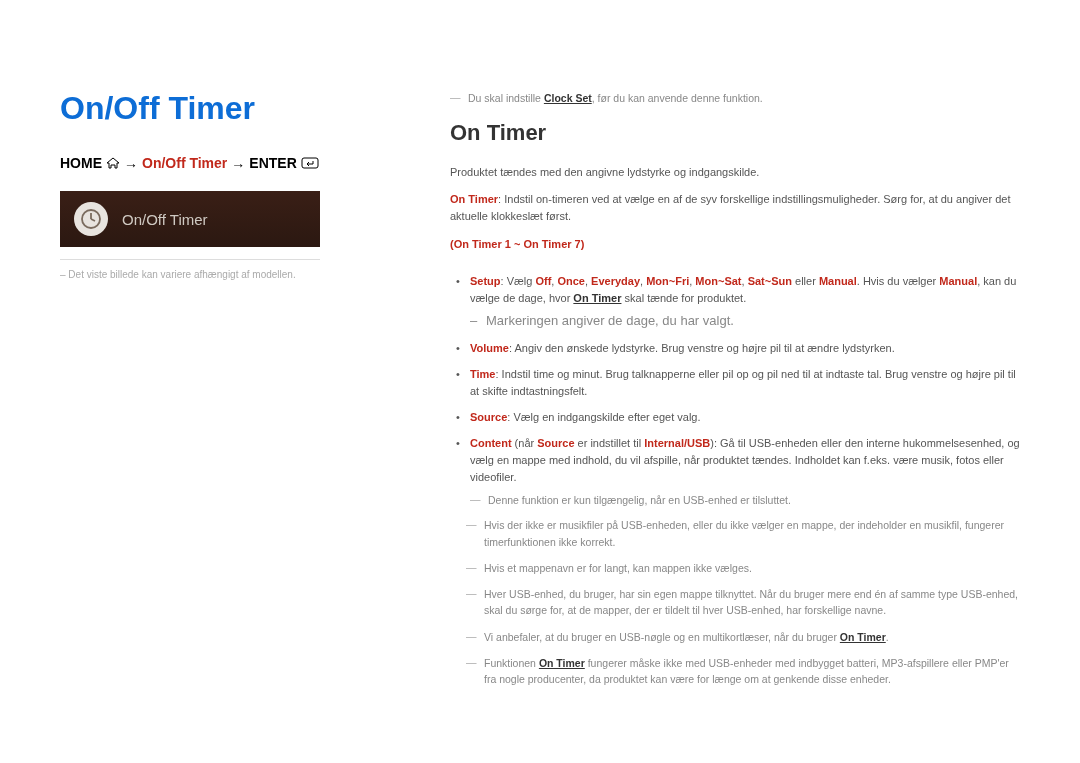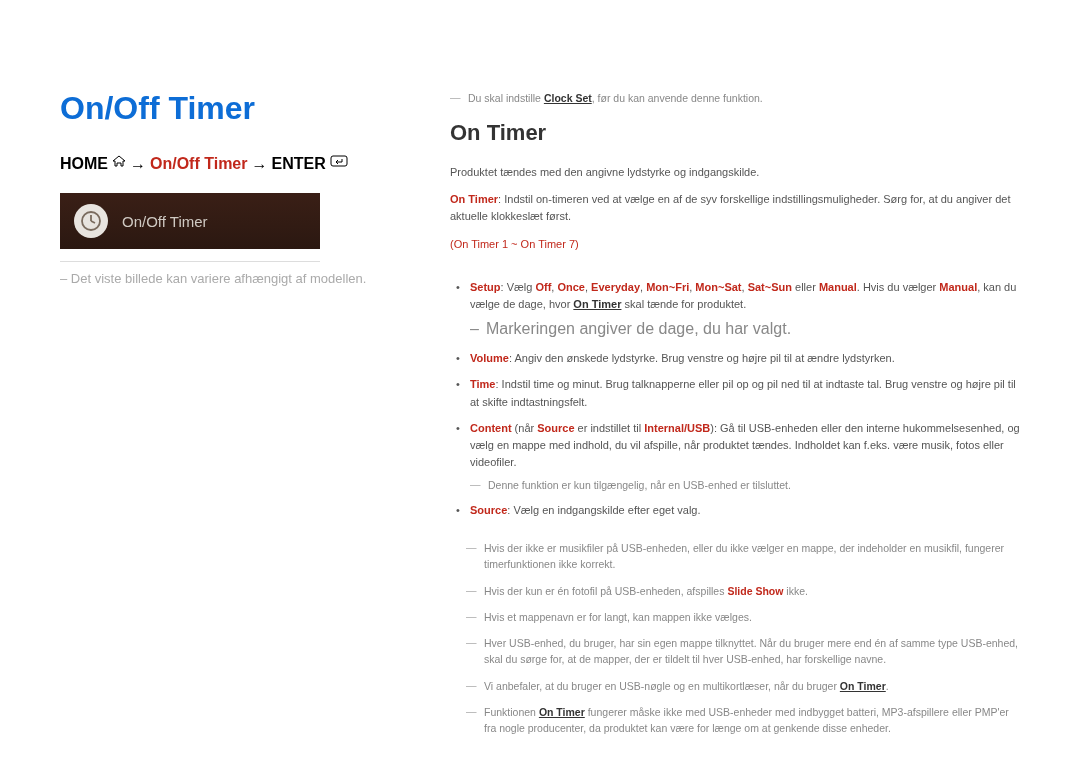--- a/index.html
+++ b/index.html
@@ -26,26 +26,26 @@
     line-height: 1.55;
     color: #555;
   }
   .main-title {
     font-size: 32px;
     font-weight: 700;
     color: #0d6dd6;
     margin-bottom: 28px;
   }
   .breadcrumb {
-    font-size: 16px;
+    font-size: 14px;
     font-weight: 700;
     color: #000;
     margin-bottom: 20px;
     display: flex;
-    align-items: flex-start;
+    align-items: center;
     gap: 4px;
     flex-wrap: wrap;
   }
   .breadcrumb .red { color: #c1281b; font-weight: 700; }
   .bc-icon { display: inline-flex; vertical-align: middle; }
   .menu-tile {
     width: 260px;
     height: 56px;
     background: linear-gradient(to bottom, #3a1f16, #2b1811);
     display: flex;
@@ -67,21 +67,21 @@
     font-size: 15px;
     font-weight: 300;
   }
   .hr {
     border: none;
     border-top: 1px solid #ddd;
     width: 260px;
     margin-bottom: 8px;
   }
   .caption {
-    font-size: 13px;
+    font-size: 10px;
     color: #aaa;
     line-height: 1.4;
   }
   .section-title {
     font-size: 22px;
     font-weight: 600;
     color: #333;
     margin-bottom: 14px;
   }
   .note-dash {
@@ -96,22 +96,22 @@
     position: absolute;
     left: 0;
     top: -1px;
     color: #aaa;
   }
   .para {
     margin-bottom: 10px;
   }
   .group-label {
     color: #c1281b;
-    font-weight: 400;
-    margin-bottom: 26px;
+    font-weight: 700;
+    margin-bottom: 20px;
   }
   ul.bullets {
     list-style: none;
     padding-left: 0;
   }
   ul.bullets > li {
     position: relative;
     padding-left: 20px;
     margin-bottom: 9px;
   }
@@ -120,33 +120,33 @@
     position: absolute;
     left: 6px;
     top: 0;
     color: #555;
   }
   ul.bullets .sub-note {
     position: relative;
     padding-left: 16px;
     margin-top: 4px;
     color: #888;
-    font-size: 16px;
+    font-size: 13px;
   }
   ul.bullets .sub-note::before {
     content: "–";
     position: absolute;
     left: 0;
     top: 0;
   }
   .red { color: #c1281b; font-weight: 700; }
   .boldred { color: #c1281b; font-weight: 700; }
   .bold { font-weight: 700; color: #333; text-decoration: underline; }
   .notes-block {
-    margin-top: 21px;
+    margin-top: 9px;
   }
   .notes-block .note-dash {
     padding-left: 34px;
   }
   .notes-block .note-dash::before {
     left: 16px;
   }
 </style>
 </head>
 <body>
@@ -216,33 +216,30 @@
         <span class="boldred">Setup</span><span>: Vælg </span><span class="boldred">Off</span>, <span class="boldred">Once</span>, <span class="boldred">Everyday</span>, <span class="boldred">Mon~Fri</span>, <span class="boldred">Mon~Sat</span>, <span class="boldred">Sat~Sun</span><span> eller </span><span class="boldred">Manual</span><span>. Hvis du vælger </span><span class="boldred">Manual</span><span>, kan du vælge de dage, hvor </span><span class="bold">On Timer</span><span> skal tænde for produktet.</span>
         <div class="sub-note">Markeringen angiver de dage, du har valgt.</div>
       </li>
       <li>
         <span class="boldred">Volume</span><span>: Angiv den ønskede lydstyrke. Brug venstre og højre pil til at ændre lydstyrken.</span>
       </li>
       <li>
         <span class="boldred">Time</span><span>: Indstil time og minut. Brug talknapperne eller pil op og pil ned til at indtaste tal. Brug venstre og højre pil til at skifte indtastningsfelt.</span>
       </li>
       <li>
+        <span class="boldred">Source</span><span>: Vælg en indgangskilde efter eget valg.</span>
+      </li>
+      <li>
         <span class="boldred">Content</span><span> (når </span><span class="boldred">Source</span><span> er indstillet til </span><span class="boldred">Internal/USB</span><span>): Gå til USB-enheden eller den interne hukommelsesenhed, og vælg en mappe med indhold, du vil afspille, når produktet tændes. Indholdet kan f.eks. være musik, fotos eller videofiler.</span>
         <div class="note-dash" style="margin-top:6px;margin-bottom:0;">Denne funktion er kun tilgængelig, når en USB-enhed er tilsluttet.</div>
       </li>
-      <li>
-        <span class="boldred">Source</span><span>: Vælg en indgangskilde efter eget valg.</span>
-      </li>
     </ul>
 
     <div class="notes-block">
       <div class="note-dash">Hvis der ikke er musikfiler på USB-enheden, eller du ikke vælger en mappe, der indeholder en musikfil, fungerer timerfunktionen ikke korrekt.</div>
-      <div class="note-dash">
-        <span>Hvis der kun er én fotofil på USB-enheden, afspilles </span><span class="boldred">Slide Show</span><span> ikke.</span>
-      </div>
       <div class="note-dash">Hvis et mappenavn er for langt, kan mappen ikke vælges.</div>
       <div class="note-dash">Hver USB-enhed, du bruger, har sin egen mappe tilknyttet. Når du bruger mere end én af samme type USB-enhed, skal du sørge for, at de mapper, der er tildelt til hver USB-enhed, har forskellige navne.</div>
       <div class="note-dash">
         <span>Vi anbefaler, at du bruger en USB-nøgle og en multikortlæser, når du bruger </span><span class="bold">On Timer</span><span>.</span>
       </div>
       <div class="note-dash">
         <span>Funktionen </span><span class="bold">On Timer</span><span> fungerer måske ikke med USB-enheder med indbygget batteri, MP3-afspillere eller PMP'er fra nogle producenter, da produktet kan være for længe om at genkende disse enheder.</span>
       </div>
     </div>
 

